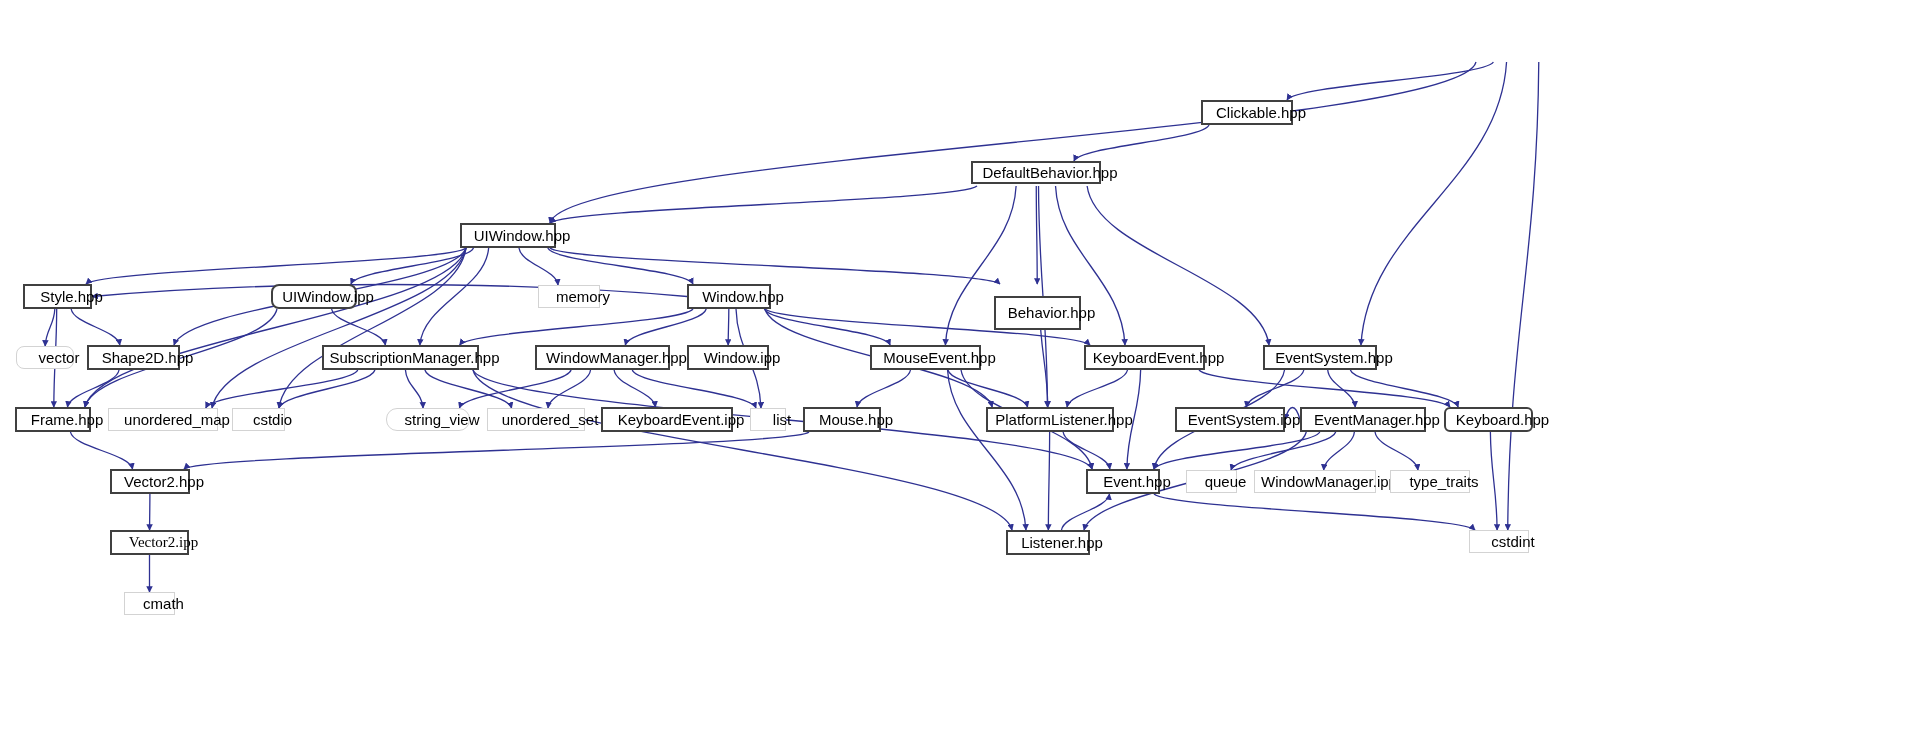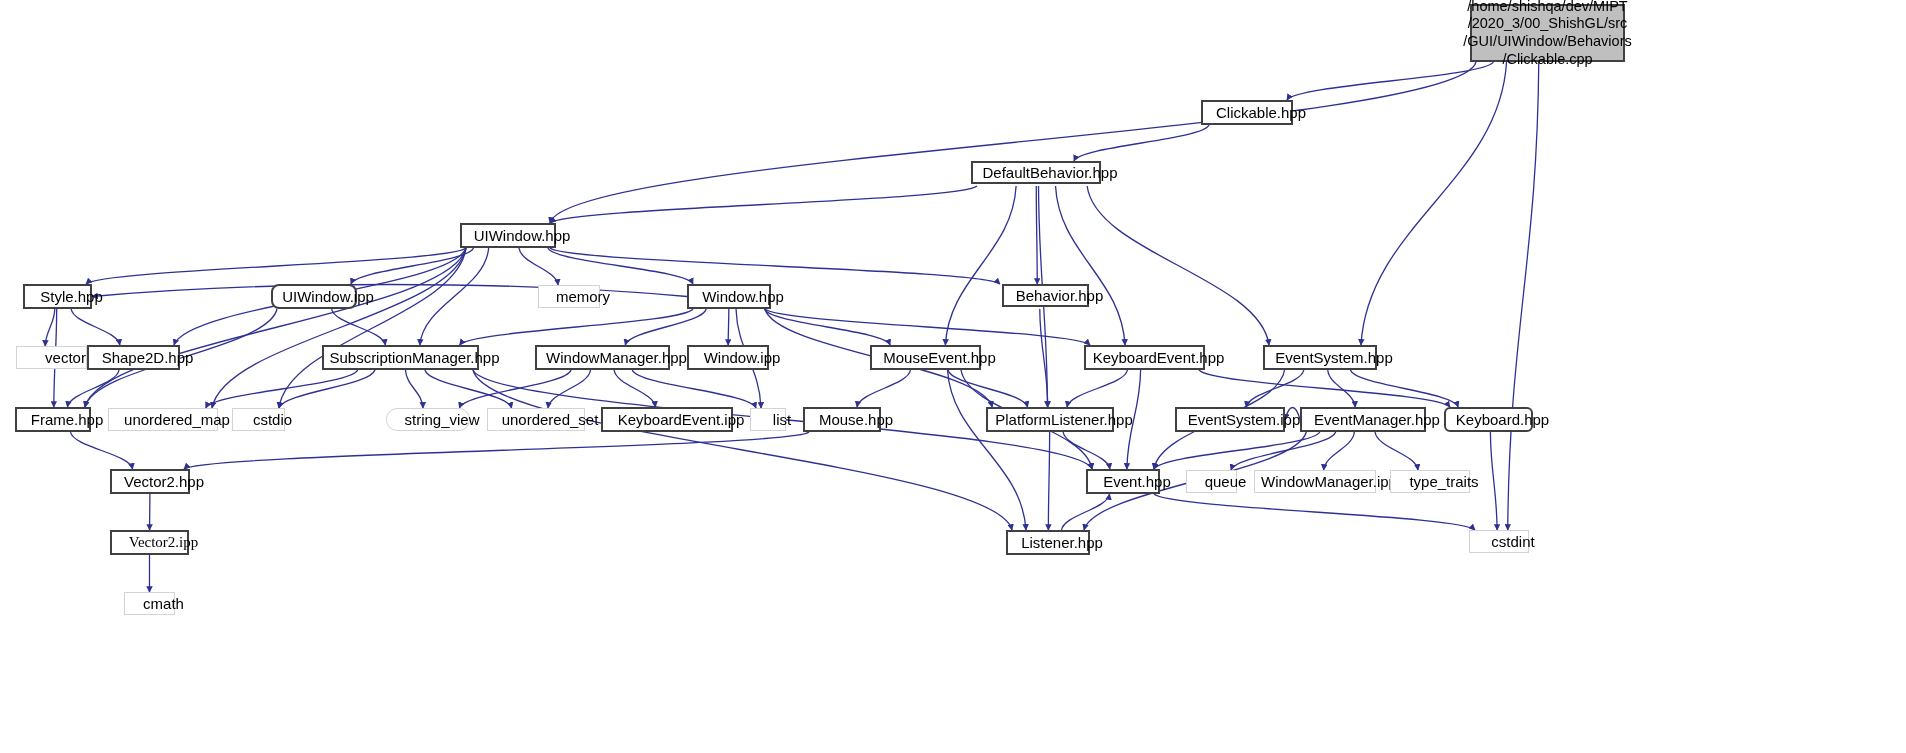--- a/index.html
+++ b/index.html
@@ -137,33 +137,29 @@
       <path d="M 1300 419.5 C 1295.5 403.5, 1289.5 403.5, 1285 419.5" fill="none" stroke="#2e3192" stroke-width="1.3" marker-end="url(#arrow)"></path>
       <path d="M 1049.64 432 C 1049.5772800000002 473.15999999999997, 1048.4227199999998 488.84000000000003, 1048.36 530" fill="none" stroke="#2e3192" stroke-width="1.3" marker-end="url(#arrow)"></path>
       <path d="M 1063.14 432 C 1065.42928 447.54, 1107.57072 453.46, 1109.86 469" fill="none" stroke="#2e3192" stroke-width="1.3" marker-end="url(#arrow)"></path>
       <path d="M 1039.75 309 C 1040.142 350.15999999999997, 1047.358 365.84000000000003, 1047.75 407" fill="none" stroke="#2e3192" stroke-width="1.3" marker-end="url(#arrow)"></path>
       <path d="M 809 432 C 792.9 447.54, 200.1 453.46, 184 469" fill="none" stroke="#2e3192" stroke-width="1.3" marker-end="url(#arrow)"></path>
       <path d="M 1490.39 432 C 1490.71928 473.15999999999997, 1496.78072 488.84000000000003, 1497.11 530" fill="none" stroke="#2e3192" stroke-width="1.3" marker-end="url(#arrow)"></path>
       <path d="M 1154 494 C 1169.729 509.12, 1459.271 514.88, 1475 530" fill="none" stroke="#2e3192" stroke-width="1.3" marker-end="url(#arrow)"></path>
       <path d="M 1061.5 530 C 1063.852 514.88, 1107.148 509.12, 1109.5 494" fill="none" stroke="#2e3192" stroke-width="1.3" marker-end="url(#arrow)"></path>
     </svg>
 
-<div class="node root" style="left: 1470px; top: 4px; width: 155px; height: 58px;">/home/shishqa/dev/MIPT
-/2020_3/00_ShishGL/src
-/GUI/UIWindow/Behaviors
-/Clickable.cpp</div>
     <div class="node proj" style="left: 1201px; top: 100px; width: 92px; height: 25px;">Clickable.hpp</div>
     <div class="node proj" style="left: 971px; top: 161px; width: 130px; height: 23px;">DefaultBehavior.hpp</div>
     <div class="node proj" style="left: 460px; top: 223px; width: 96px; height: 25px;">UIWindow.hpp</div>
     <div class="node proj" style="left: 23px; top: 284px; width: 69px; height: 25px;">Style.hpp</div>
     <div class="node proj" style="left: 271px; top: 284px; width: 86px; height: 25px; border-radius: 8px;">UIWindow.ipp</div>
     <div class="node sys" style="left: 538px; top: 285px; width: 62px; height: 23px;">memory</div>
     <div class="node proj" style="left: 687px; top: 284px; width: 84px; height: 25px;">Window.hpp</div>
-    <div class="node proj" style="left: 994px; top: 284px; width: 87px; height: 23px; margin-left: 8px;">Behavior.hpp</div>
-    <div class="node sys" style="left: 16px; top: 346px; width: 71px; height: 23px;">vector</div>
+    <div class="node proj" style="left: 994px; top: 296px; width: 87px; height: 34px;">Behavior.hpp</div>
+    <div class="node sys" style="left: 16px; top: 346px; width: 58px; height: 23px; border-radius: 8px;">vector</div>
     <div class="node proj" style="left: 87px; top: 345px; width: 93px; height: 25px;">Shape2D.hpp</div>
     <div class="node proj" style="left: 322px; top: 345px; width: 157px; height: 25px;">SubscriptionManager.hpp</div>
     <div class="node proj" style="left: 535px; top: 345px; width: 135px; height: 25px; text-align: right;">WindowManager.hpp</div>
     <div class="node proj" style="left: 687px; top: 345px; width: 82px; height: 25px;">Window.ipp</div>
     <div class="node proj" style="left: 870px; top: 345px; width: 111px; height: 25px;">MouseEvent.hpp</div>
     <div class="node proj" style="left: 1084px; top: 345px; width: 121px; height: 25px;">KeyboardEvent.hpp</div>
     <div class="node proj" style="left: 1263px; top: 345px; width: 114px; height: 25px;">EventSystem.hpp</div>
     <div class="node proj" style="left: 15px; top: 407px; width: 76px; height: 25px;">Frame.hpp</div>
     <div class="node sys" style="left: 108px; top: 408px; width: 110px; height: 23px;">unordered_map</div>
     <div class="node sys" style="left: 232px; top: 408px; width: 53px; height: 23px;">cstdio</div>

